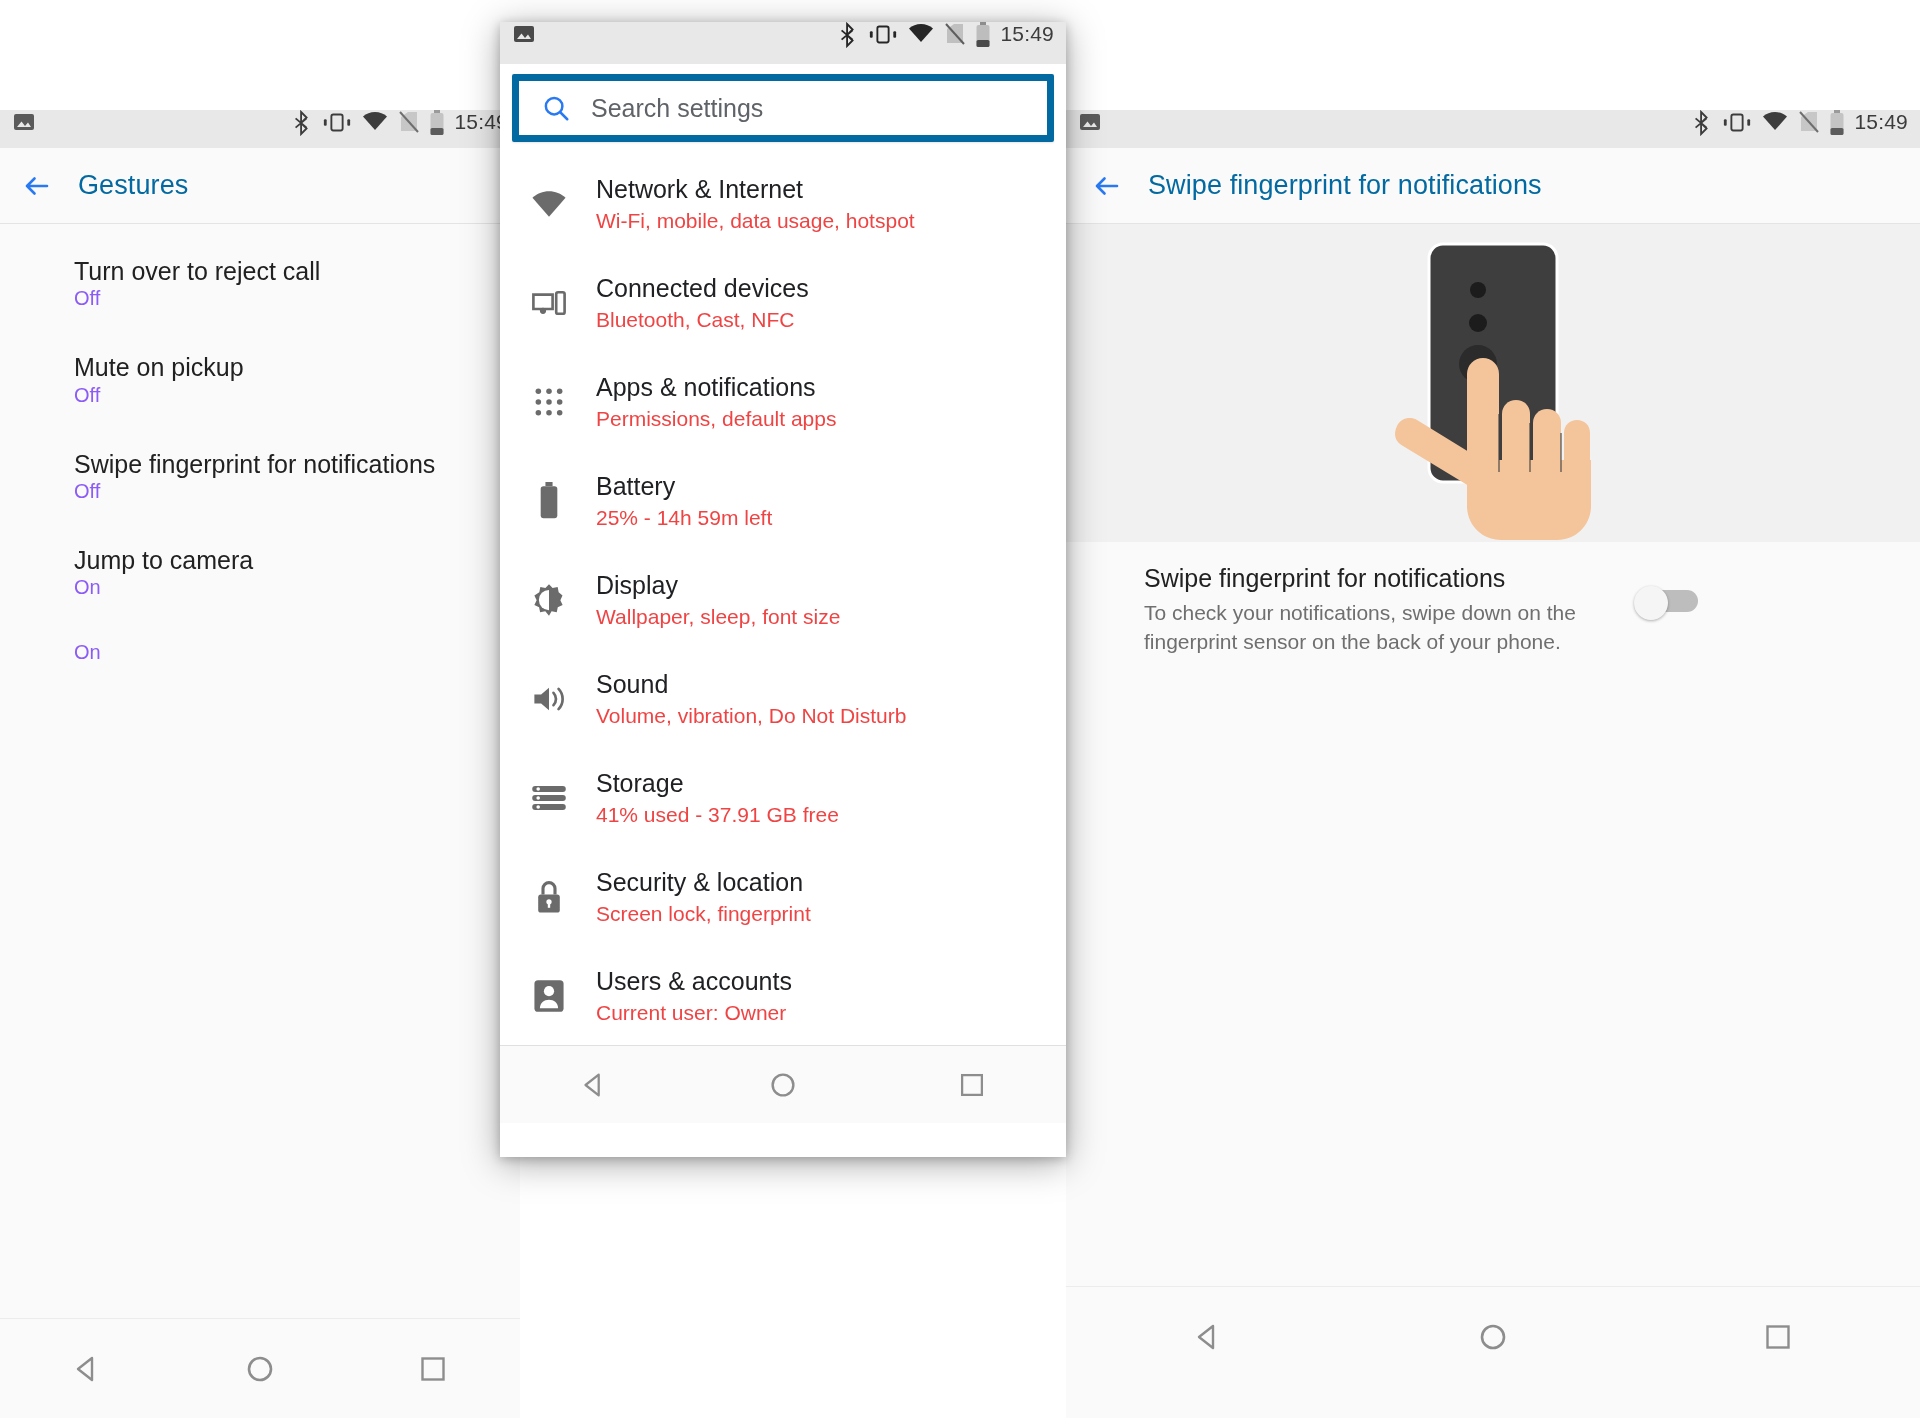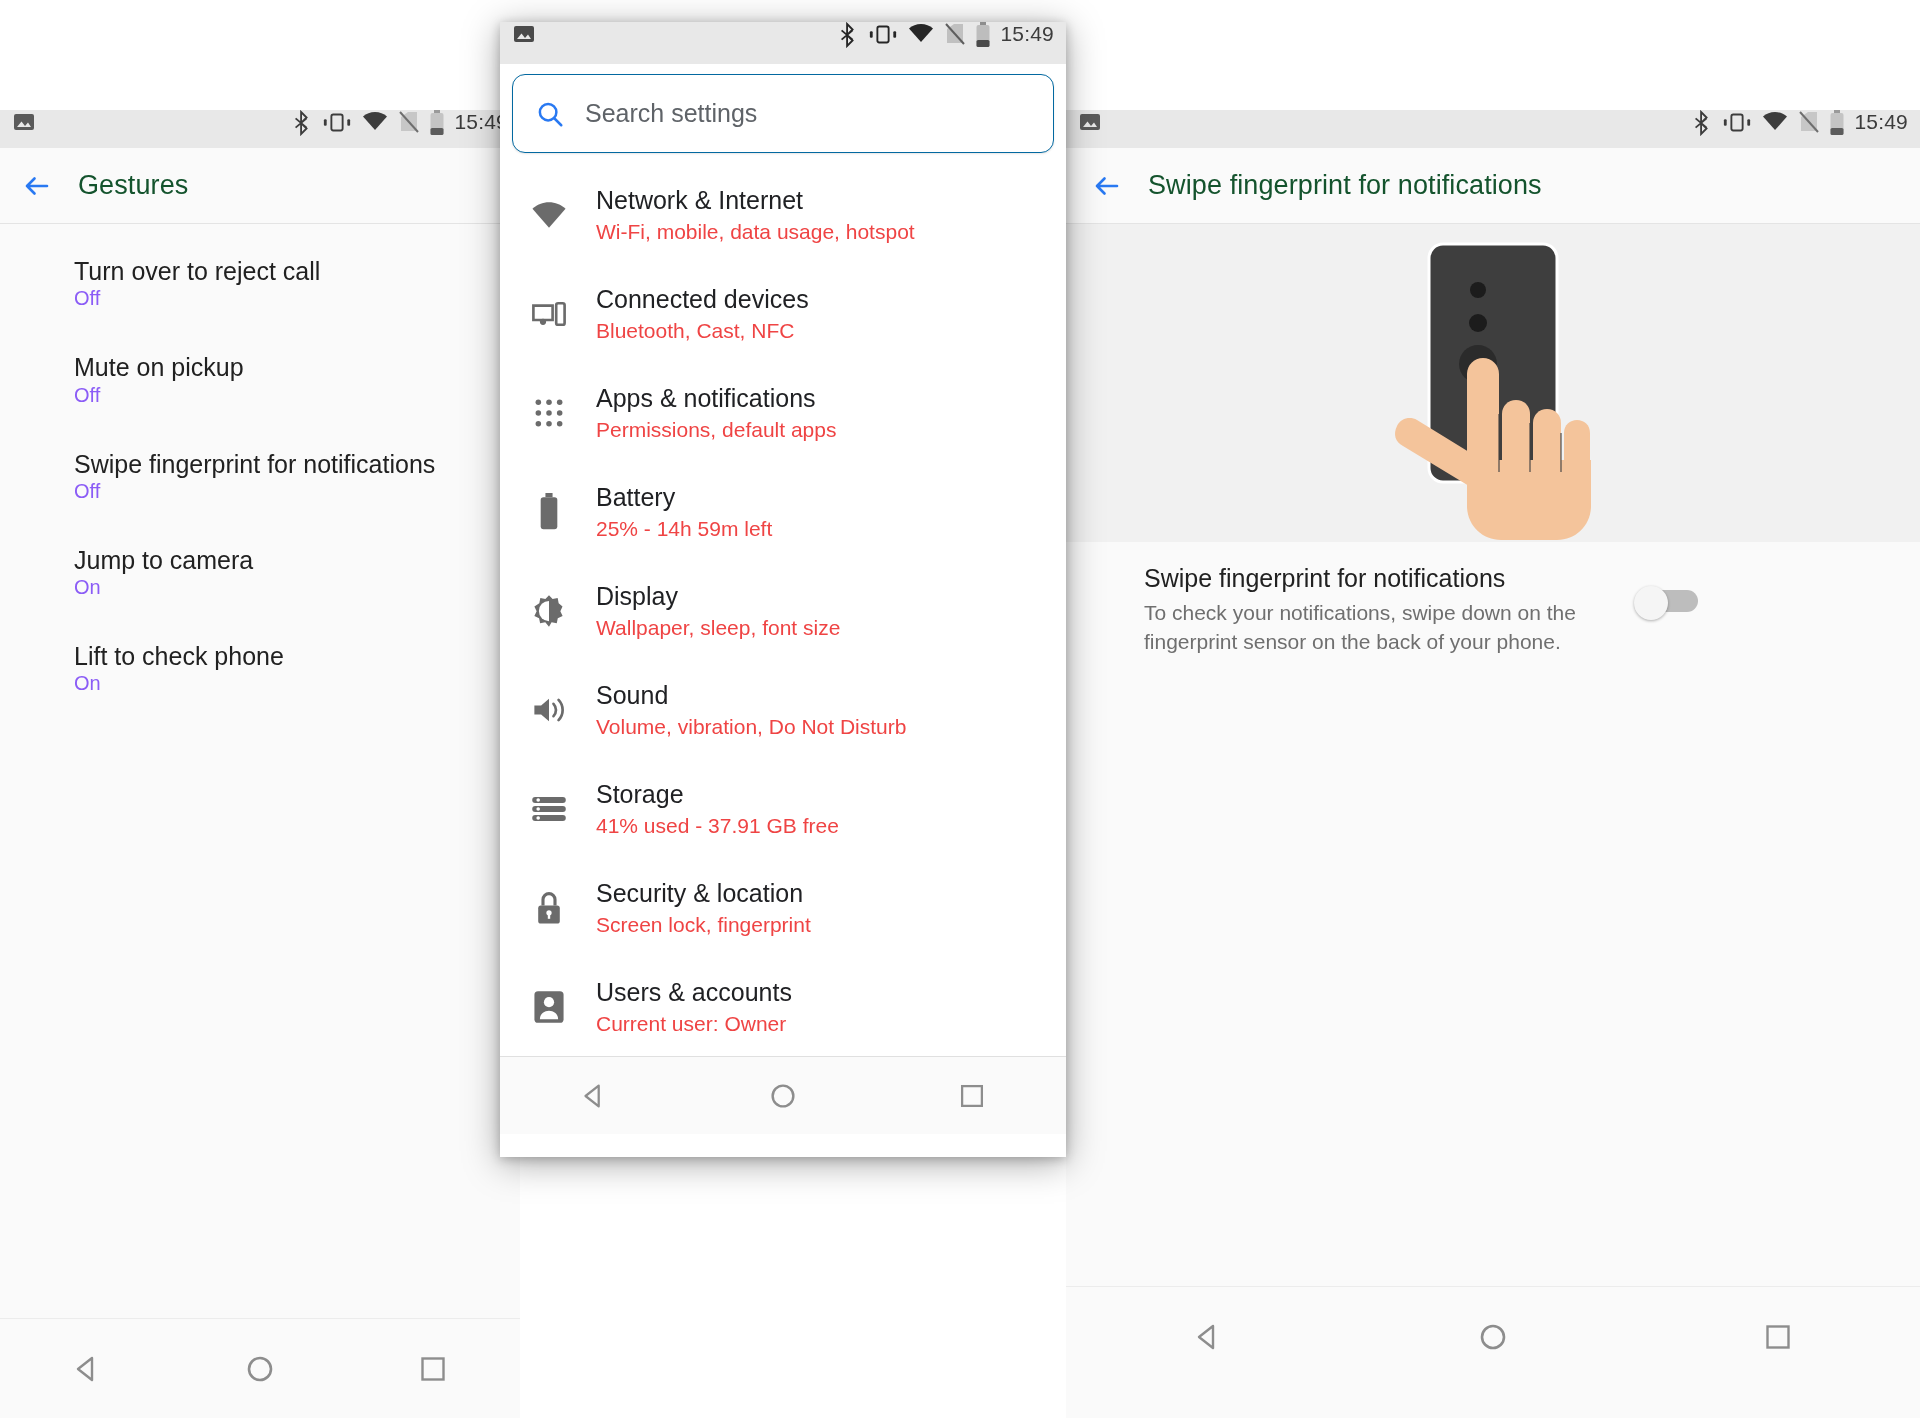--- a/index.html
+++ b/index.html
@@ -26,21 +26,21 @@
   }
   .sb-ic { display:block; }
 
   .appbar {
     height: 76px; background: #fafafa;
     display: flex; align-items: center; gap: 26px;
     padding: 0 22px;
     border-bottom: 1px solid #e4e4e4;
   }
   .appbar-title {
-    font-size: 27px; color: #14532d; font-weight: 500; letter-spacing: .1px;
+    font-size: 27px; color: #0369a1; font-weight: 500; letter-spacing: .1px;
   }
   .back-arrow { width: 30px; height: 30px; flex: 0 0 auto; }
 
   
   #panel-left { left: 0; top: 110px; width: 520px; height: 1308px; }
   #panel-left .content { background: #fafafa; height: 1094px; padding-top: 18px; }
   .gest-item { padding: 14px 24px 16px 74px; }
   .gest-title { font-size: 25px; color: #212121; line-height: 1.25; }
   .gest-sub { font-size: 20px; color: #8b5cf6; margin-top: 0; }
 
@@ -55,22 +55,22 @@
   
   #panel-center {
     left: 500px; top: 22px; width: 566px; height: 1135px;
     background: #ffffff;
     box-shadow: 0 6px 34px rgba(0,0,0,.34), 0 2px 10px rgba(0,0,0,.22);
     z-index: 5;
   }
   #panel-center .statusbar { height: 42px; }
   .searchwrap { background: #ffffff; padding: 10px 12px 12px 12px; }
   .searchbar {
-    height: 79px; background: #fff;
-    border: 1px solid #0369a1; border-radius: 13px;
+    height: 68px; background: #fff;
+    border: 7px solid #0369a1; border-radius: 2px;
     box-shadow: 0 1px 2px rgba(0,0,0,.10);
     display: flex; align-items: center; gap: 20px; padding: 0 22px;
   }
   .search-ph { font-size: 25px; color: #5f6368; }
   .set-list { background:#fff; }
   .set-row {
     display: flex; align-items: center; gap: 28px;
     padding: 15px 20px 15px 30px; min-height: 99px;
   }
   .set-ic { width: 38px; height: 38px; flex: 0 0 38px; display:flex; align-items:center; justify-content:center; }
@@ -159,21 +159,20 @@
       </div>
       <div class="gest-item" style="padding-top:26px;">
         <div class="gest-title">Swipe fingerprint for notifications</div>
         <div class="gest-sub">Off</div>
       </div>
       <div class="gest-item" style="padding-top:26px;">
         <div class="gest-title">Jump to camera</div>
         <div class="gest-sub">On</div>
       </div>
       <div class="gest-item" style="padding-top:26px;">
-        <div class="gest-title">Lift to check phone</div>
         <div class="gest-sub">On</div>
       </div>
     </div>
 
     <div class="navbar">
       <span class="nav-btn">
         <svg width="34" height="34" viewBox="0 0 34 34">
           <path d="M22 6L8 17l14 11z" fill="none" stroke="#8d8d8d" stroke-width="2.4" stroke-linejoin="round"></path>
         </svg>
       </span>

